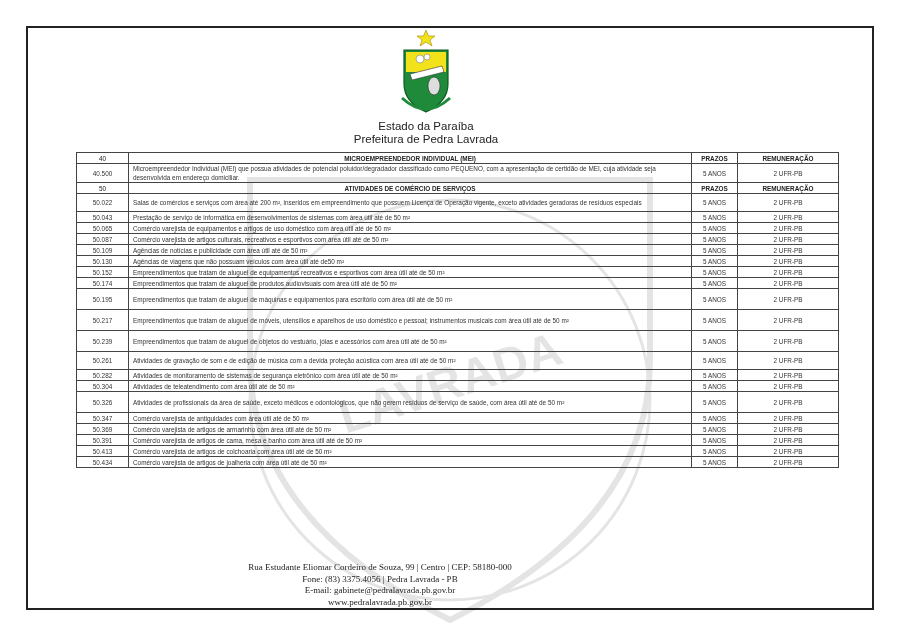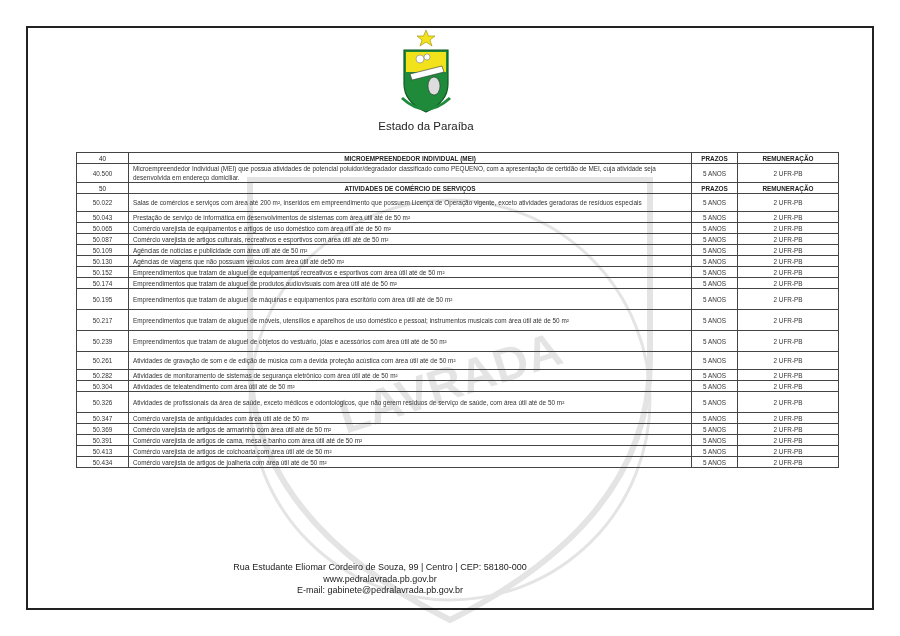--- a/index.html
+++ b/index.html
@@ -14,21 +14,21 @@
   td.code { width:43px; text-align:center; }
   td.desc { width:554px; text-align:left; }
   td.prazo { width:37px; text-align:center; }
   td.rem { width:92px; text-align:center; }
   tr.section td { height:10px; font-weight:bold; color:#222; }
   tr.section td.desc { text-align:center; }
   tr.section td.code { font-weight:normal; }
   tr.h1 td { height:10px; }
   tr.h2 td { height:17px; }
   tr.h3 td { height:20px; }
-  .footer { position:absolute; left:0; top:562px; width:760px; text-align:center; font-size:9px; line-height:11.5px; color:#222; }
+  .footer { position:absolute; left:0; top:562px; width:760px; text-align:center; font-size:9px; line-height:11.5px; color:#222;font-family:Liberation Serif, serif; }
 </style>
 </head>
 <body>
 
 <div class="page-frame"></div>
 
 <svg class="watermark" viewBox="0 0 520 480">
   <path d="M60 20 L460 20 L460 200 Q460 360 260 460 Q60 360 60 200 Z" fill="none" stroke="#000" stroke-width="6"></path>
   <circle cx="260" cy="240" r="200" fill="none" stroke="#000" stroke-width="3"></circle>
   <text x="150" y="240" font-size="48" font-family="Liberation Sans, sans-serif" font-weight="bold" transform="rotate(-18 260 240)">LAVRADA</text>
@@ -39,20 +39,21 @@
     <polygon points="30,2 32.5,8 39,8 34,12 36,18 30,14 24,18 26,12 21,8 27.5,8" fill="#f2e21c" stroke="#9a8a00" stroke-width="0.6"></polygon>
     <path d="M8 22 L52 22 L52 56 Q52 74 30 84 Q8 74 8 56 Z" fill="#1e8a3a" stroke="#0f5a22" stroke-width="1.2"></path>
     <path d="M10 24 L50 24 L50 44 L10 44 Z" fill="#f2e21c"></path>
     <circle cx="24" cy="31" r="4" fill="#ffffff" stroke="#666" stroke-width="0.5"></circle>
     <circle cx="31" cy="29" r="3" fill="#ffffff" stroke="#666" stroke-width="0.5"></circle>
     <path d="M14 46 L46 38 L48 44 L16 52 Z" fill="#ffffff" stroke="#333" stroke-width="0.6"></path>
     <ellipse cx="38" cy="58" rx="6" ry="9" fill="#dddddd" stroke="#333" stroke-width="0.6"></ellipse>
     <path d="M6 70 Q30 92 54 70" fill="none" stroke="#1e8a3a" stroke-width="3"></path>
   </svg>
   <div class="hdr-line">Estado da Paraíba</div>
+  <div class="hdr-line">Prefeitura de Pedra Lavrada</div>
 </div>
 
 <table class="act">
   <tbody id="act-body">
     <tr class="section h1">
       <td class="code">40</td>
       <td class="desc">MICROEMPREENDEDOR INDIVIDUAL (MEI)</td>
       <td class="prazo">PRAZOS</td>
       <td class="rem">REMUNERAÇÃO</td>
     </tr>
@@ -186,15 +187,16 @@
       <td class="code">50.434</td>
       <td class="desc">Comércio varejista de artigos de joalheria com área útil até de 50 m²</td>
       <td class="prazo">5 ANOS</td>
       <td class="rem">2 UFR-PB</td>
     </tr>
   </tbody>
 </table>
 
 <div class="footer">
   <div>Rua Estudante Eliomar Cordeiro de Souza, 99 | Centro | CEP: 58180-000</div>
+  <div>Fone: (83) 3375.4056 | Pedra Lavrada - PB</div>
+  <div>E-mail: gabinete@pedralavrada.pb.gov.br</div>
   <div>www.pedralavrada.pb.gov.br</div>
-  <div>E-mail: gabinete@pedralavrada.pb.gov.br</div>
 </div>
 
 </body></html>

